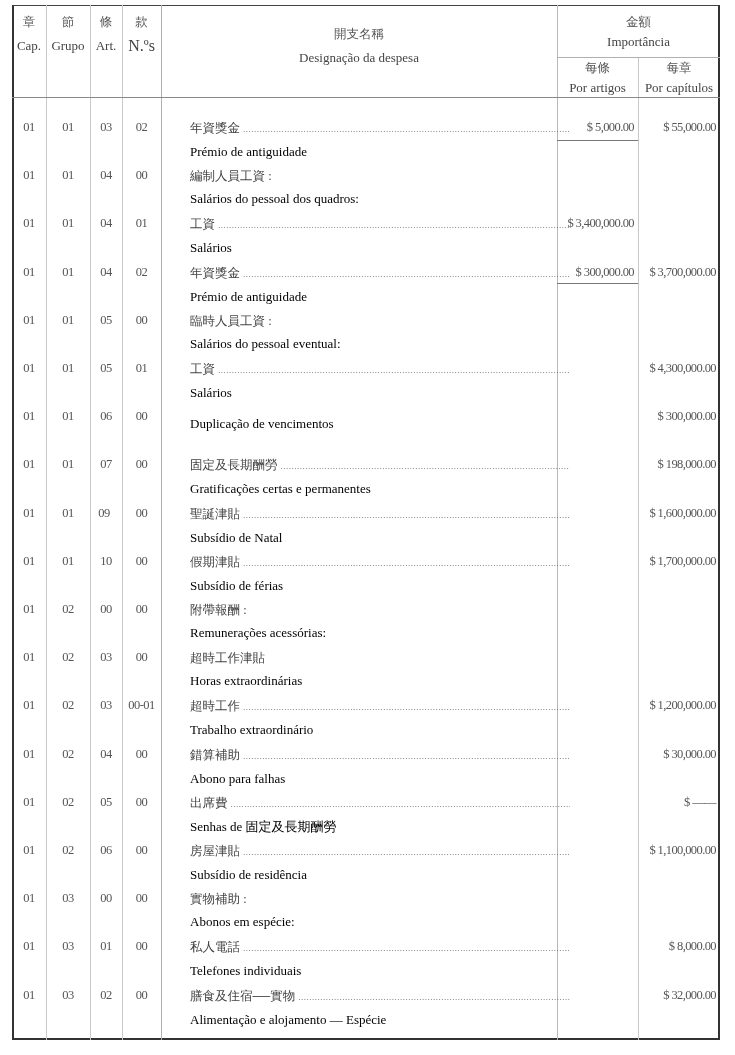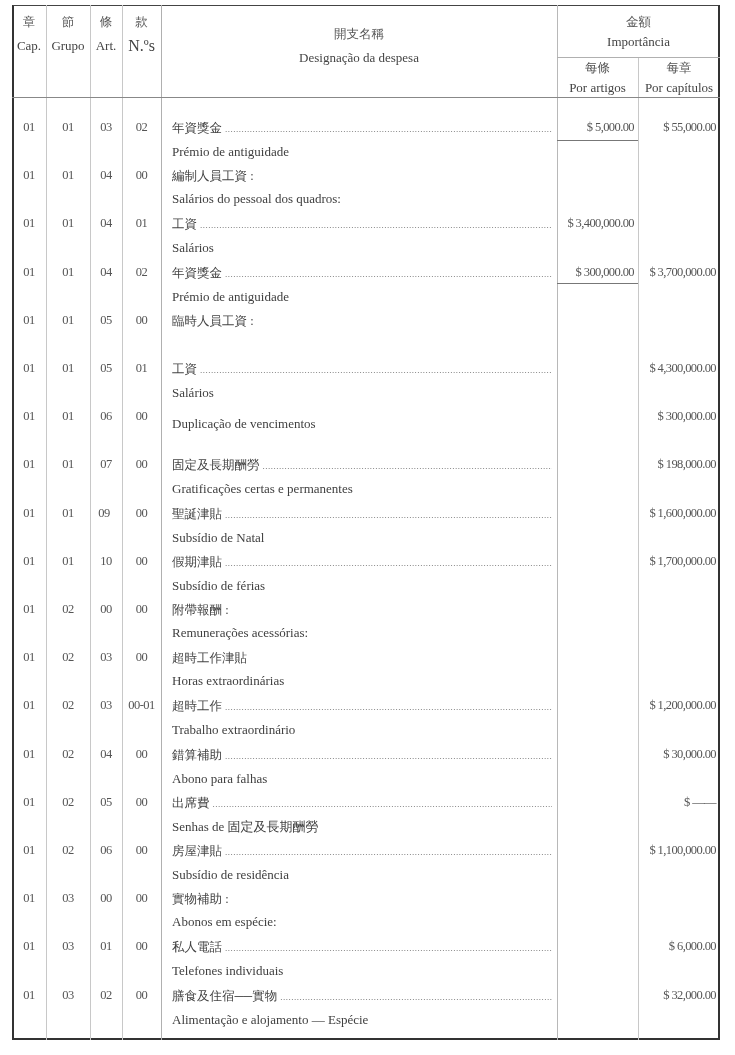--- a/index.html
+++ b/index.html
@@ -7,25 +7,25 @@
          font-family: "Liberation Serif", "DejaVu Serif", serif; color: #3a3a3a; }
   .frame { position: absolute; left: 12px; top: 5px; width: 708px; height: 1035px;
            border-top: 1.5px solid #444; border-left: 2px solid #333; border-right: 2px solid #333;
            border-bottom: 2px solid #333; box-sizing: border-box; }
   .vline { position: absolute; top: 5px; height: 1035px; width: 0; border-left: 1px solid #c8c8c8; }
   .hline { position: absolute; height: 0; border-top: 1px solid #9a9a9a; }
   .hdr { position: absolute; text-align: center; font-size: 13px; line-height: 24px; color: #444; }
   .hdr .zh { font-size: 12.5px; color: #555; }
   .row { position: absolute; left: 0; width: 635px; height: 48px; }
   .code { position: absolute; top: 0; text-align: center; font-size: 12.5px; color: #555; letter-spacing: -0.5px; }
-  .desc { position: absolute; left: 172px; top: 0; width: 380px; }
+  .desc { position: absolute; left: 190px; top: 0; width: 380px; }
   .desc .zh { font-size: 12.5px; color: #444; line-height: 16px; display: flex; white-space: nowrap; overflow: hidden; }
   .desc .zh .dots { flex: 1; overflow: hidden; margin-left: 3px; color: #555; letter-spacing: 0.5px; }
   .desc .zh .dots::after { content: "........................................................................................................................................................................"; font-size: 9px; }
-  .desc .pt { font-size: 13px; color: #404040; line-height: 18px; margin-top: 6px; white-space: nowrap; }
+  .desc .pt { font-size: 13px; color: #000000; line-height: 18px; margin-top: 6px; white-space: nowrap; }
   .amt { position: absolute; top: 0; text-align: right; font-size: 12.5px; color: #555; letter-spacing: -0.6px; white-space: nowrap; }
   .amt-art { left: 558px; width: 76px; }
   .amt-cap { left: 640px; width: 76px; }
 </style>
 </head>
 <body>
 
 <div class="frame"></div>
 <div class="vline" style="left:46px"></div>
 <div class="vline" style="left:90px"></div>
@@ -135,20 +135,21 @@
     </div>
     <div class="row" style="top: 312.8px;">
       <div class="code" style="left: 12px; width: 34px;">01</div>
       <div class="code" style="left: 46px; width: 44px;">01</div>
       <div class="code" style="left: 90px; width: 32px;">05</div>
       <div class="code" style="left: 122px; width: 39px;">00</div>
       <div class="desc">
         <div class="zh">
           <span>臨時人員工資 :</span>
         </div>
+        <div class="pt">Salários do pessoal eventual:</div>
       </div>
       <div class="amt amt-art"></div>
       <div class="amt amt-cap"></div>
     </div>
     <div class="row" style="top: 361px;">
       <div class="code" style="left: 12px; width: 34px;">01</div>
       <div class="code" style="left: 46px; width: 44px;">01</div>
       <div class="code" style="left: 90px; width: 32px;">05</div>
       <div class="code" style="left: 122px; width: 39px;">01</div>
       <div class="desc">
@@ -325,21 +326,21 @@
       <div class="code" style="left: 90px; width: 32px;">01</div>
       <div class="code" style="left: 122px; width: 39px;">00</div>
       <div class="desc">
         <div class="zh">
           <span>私人電話</span>
           <span class="dots"></span>
         </div>
         <div class="pt">Telefones individuais</div>
       </div>
       <div class="amt amt-art"></div>
-      <div class="amt amt-cap">$ 6,000.00</div>
+      <div class="amt amt-cap">$ 8,000.00</div>
     </div>
     <div class="row" style="top: 987.6px;">
       <div class="code" style="left: 12px; width: 34px;">01</div>
       <div class="code" style="left: 46px; width: 44px;">03</div>
       <div class="code" style="left: 90px; width: 32px;">02</div>
       <div class="code" style="left: 122px; width: 39px;">00</div>
       <div class="desc">
         <div class="zh">
           <span>膳食及住宿──實物</span>
           <span class="dots"></span>

